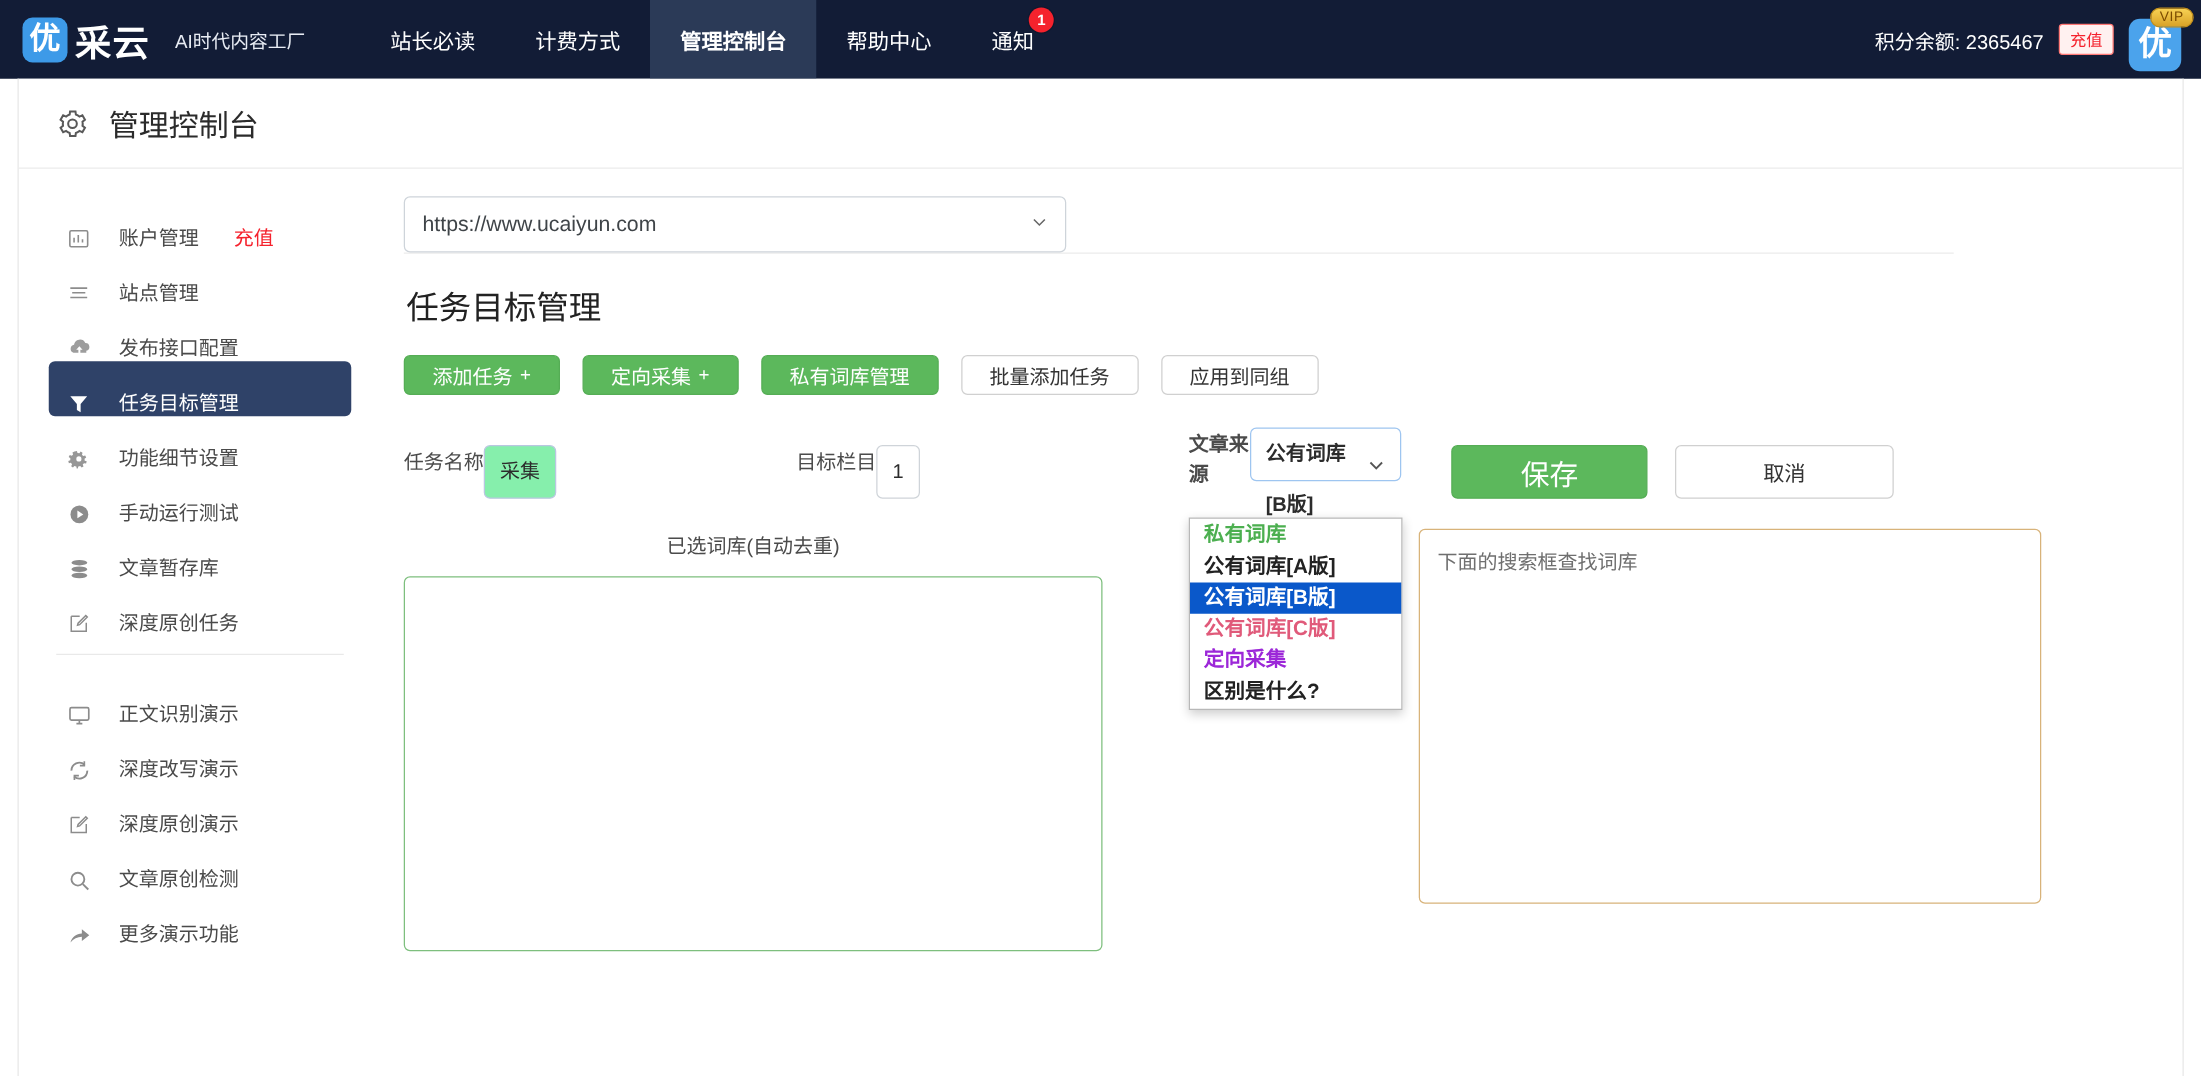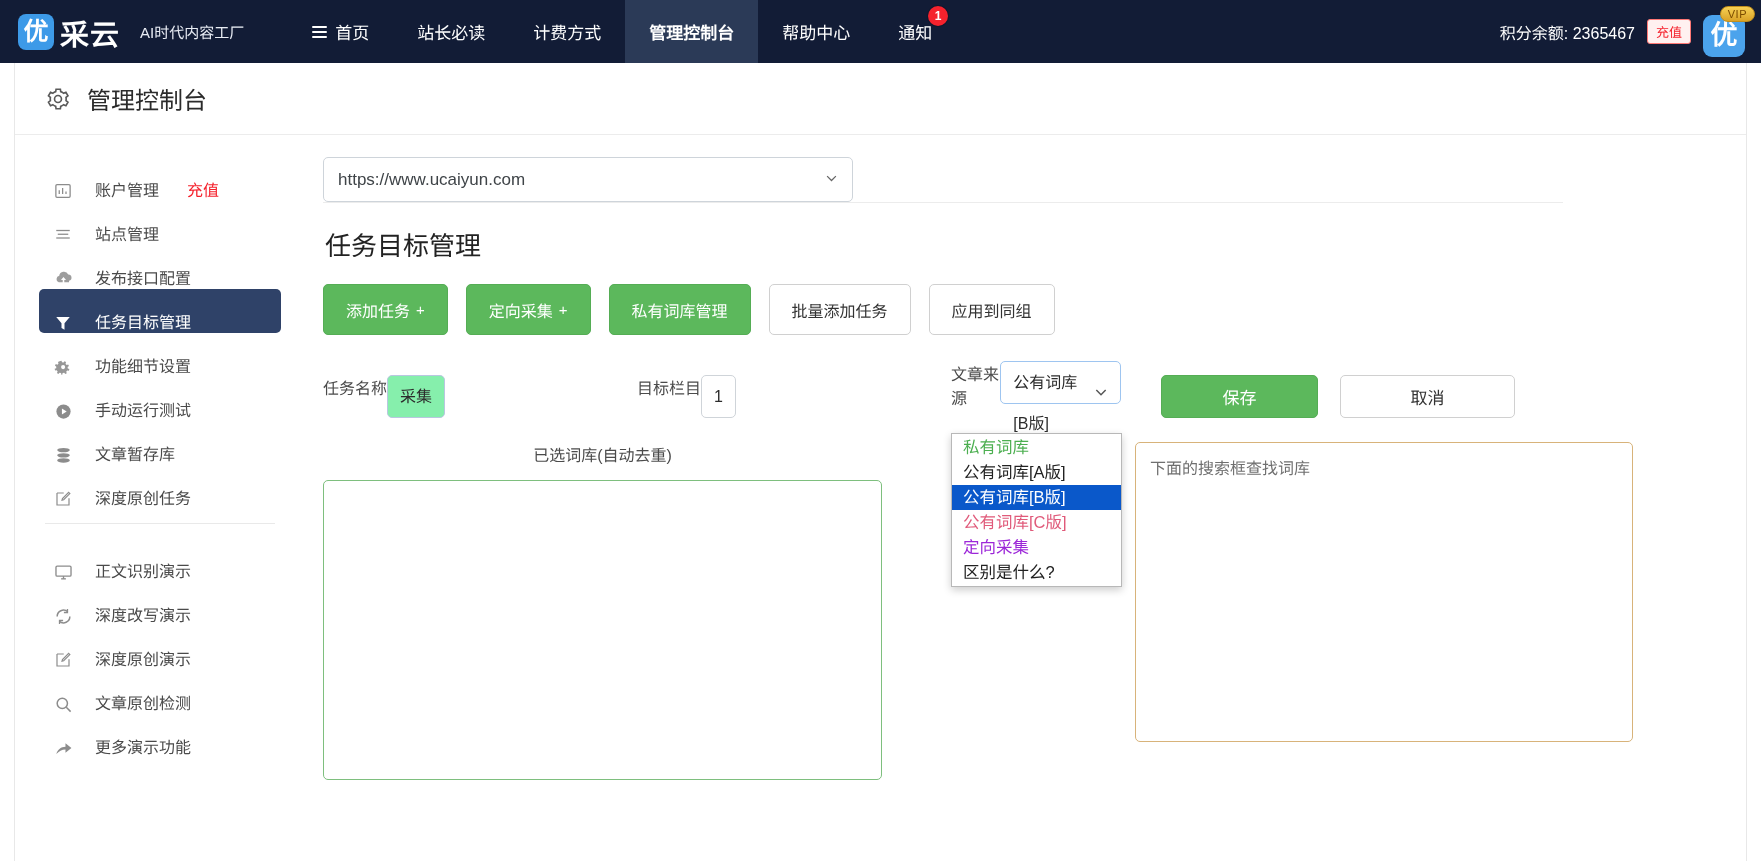--- a/index.html
+++ b/index.html
@@ -189,21 +189,21 @@
     right: 14px; top: 50%;
     transform: translateY(-50%);
     pointer-events: none;
     color: #777;
   }
   .hr-line { height: 1px; background: #ececec; margin: 0 0 22px 0; width: 1240px; }
   .section-title { font-size: 26px; color: #222; margin: 0 0 22px 2px; }
 
   .btn-row { display: flex; align-items: center; gap: 18px; margin-bottom: 26px; }
   .btn {
-    height: 51px;
+    height: 32px;
     padding: 0 22px;
     border-radius: 5px;
     font-size: 16px;
     display: inline-flex; align-items: center; justify-content: center;
     cursor: pointer;
     white-space: nowrap;
   }
   .btn-green { background: #5cb85c; color: #ffffff; border: 1px solid #55ad55; }
   .btn-green .plus { font-size: 15px; margin-left: 6px; font-weight: normal; }
   .btn-white { background: #ffffff; color: #333333; border: 1px solid #d0d0d0; }
@@ -217,21 +217,21 @@
     border-radius: 5px;
     padding: 0 12px;
     font-size: 16px;
     color: #2c2c2c;
     background: #ffffff;
     line-height: 41px;
   }
   .f-taskname { width: 281px; margin-right: 33px; }
   .f-taskname .txt-input { background: #86efac; border-color: #b9c7e0; }
   .f-column { width: 281px; margin-right: 33px; }
-  .f-source { width: 170px; margin-right: 40px; position: relative; }
+  .f-source { width: 170px; margin-right: 40px; position: relative; font-weight: bold; }
   .sel-input {
     height: 43px;
     border: 1px solid #9ec5f0;
     border-radius: 5px;
     padding: 0 30px 0 12px;
     font-size: 16px;
     color: #2c2c2c;
     background: #ffffff;
     line-height: 41px;
     position: relative;
@@ -256,21 +256,21 @@
     font-size: 16.5px;
     white-space: nowrap;
     cursor: pointer;
   }
   .dd-item.sel { background: #0a58ca; color: #ffffff !important; }
 
   .btn-save {
     width: 157px; height: 43px;
     background: #5cb85c; color: #fff;
     border: 1px solid #55ad55; border-radius: 5px;
-    font-size: 17px;
+    font-size: 23px;
     display: inline-flex; align-items: center; justify-content: center;
     cursor: pointer;
     margin-right: 22px;
   }
   .btn-cancel {
     width: 175px; height: 43px;
     background: #ffffff; color: #333;
     border: 1px solid #d0d0d0; border-radius: 5px;
     font-size: 17px;
     display: inline-flex; align-items: center; justify-content: center;
@@ -305,28 +305,20 @@
 <div class="topnav">
   <div class="brand">
     <div class="brand-logo">
       <span class="logo-badge">优</span>
       <span class="logo-text">采云</span>
     </div>
     <span class="brand-slogan">AI时代内容工厂</span>
   </div>
 
   <div class="nav-items">
-    <div class="nav-item">
-      <span class="hamburger">
-          <i></i>
-          <i></i>
-          <i></i>
-        </span>
-      <span>首页</span>
-    </div>
     <div class="nav-item">
       <span>站长必读</span>
     </div>
     <div class="nav-item">
       <span>计费方式</span>
     </div>
     <div class="nav-item active">
       <span>管理控制台</span>
     </div>
     <div class="nav-item">

